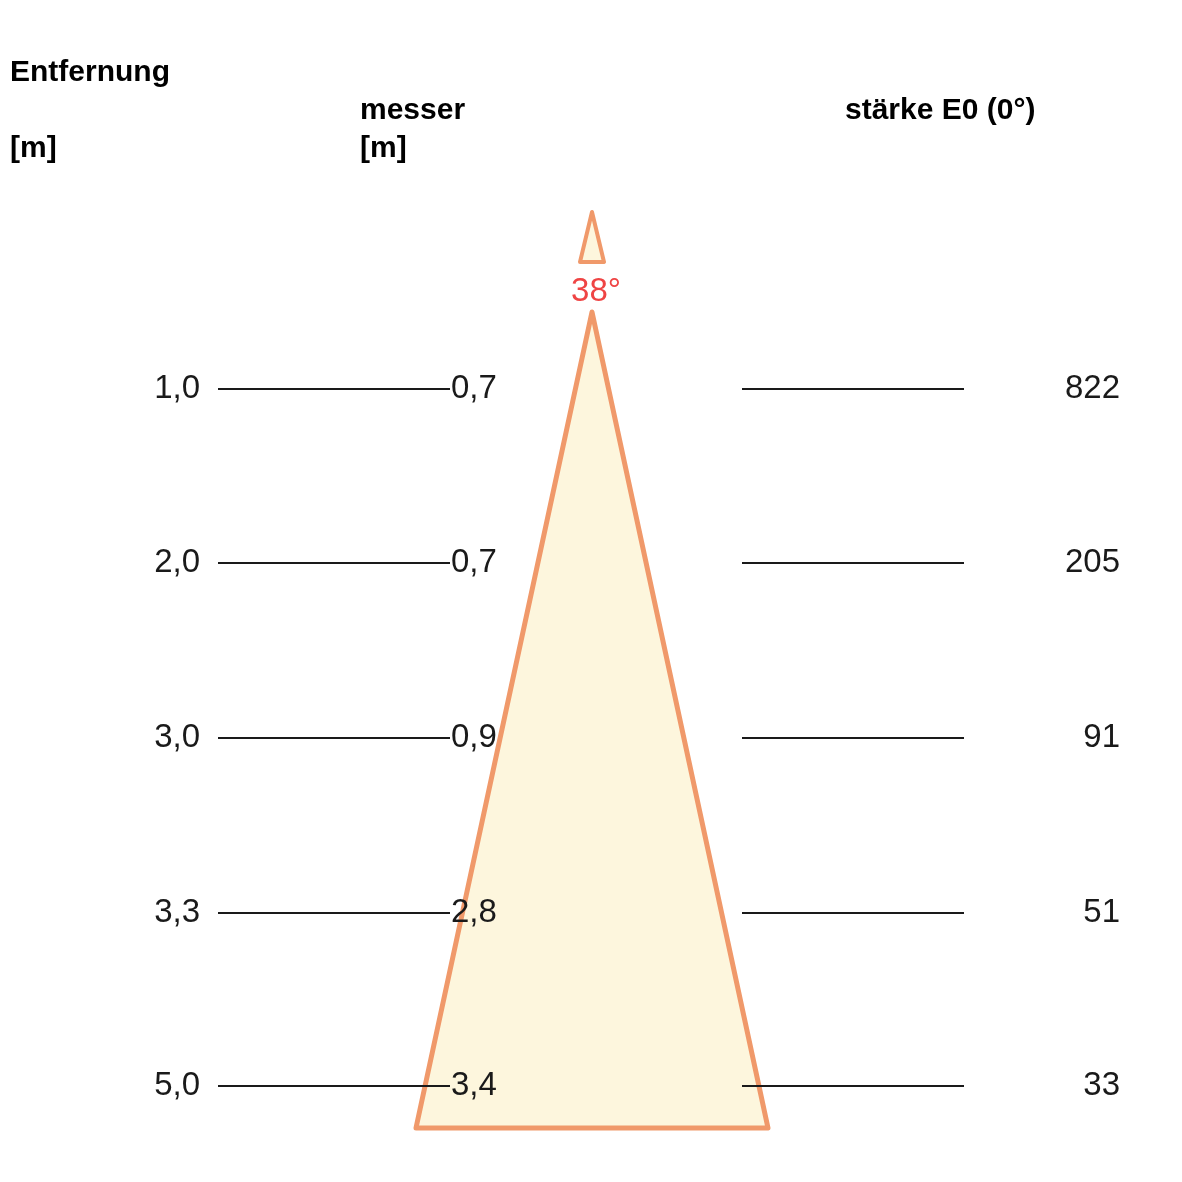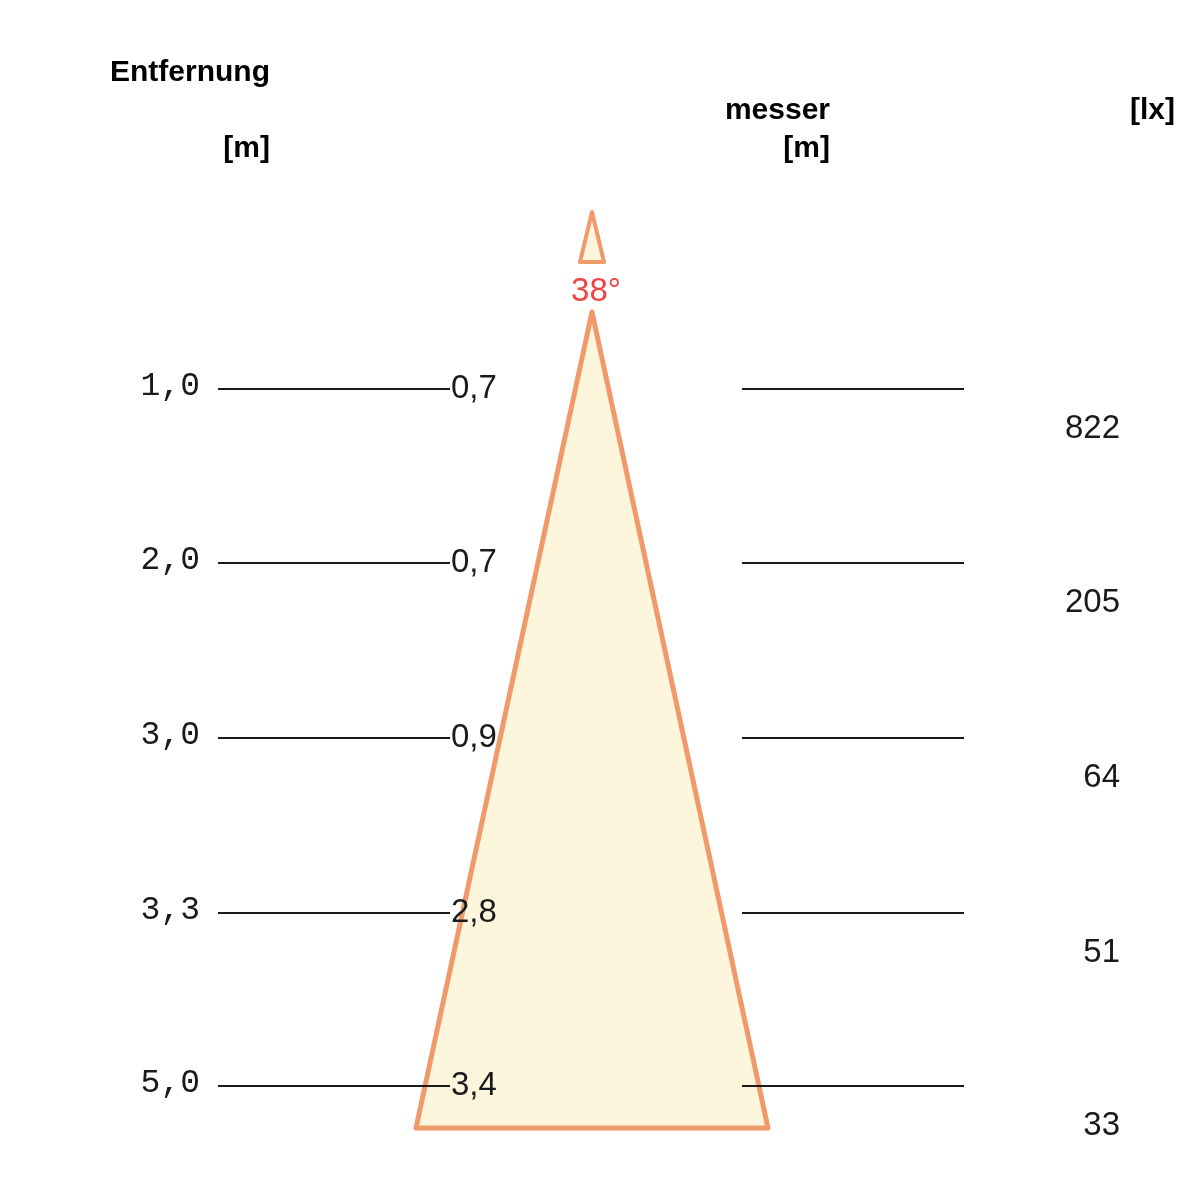--- a/index.html
+++ b/index.html
@@ -16,21 +16,21 @@
     color: #1a1a1a;
     overflow: hidden;
   }
 
   
   .col-header {
     position: absolute;
     font-weight: bold;
     font-size: 30px;
     line-height: 38px;
-    text-align: right;
+    text-align: left;
     color: #000000;
   }
   #hdr-left  { left: 10px;  top: 52px;  width: 260px; }
   #hdr-mid   { left: 360px; top: 52px;  width: 470px; }
   #hdr-right { left: 845px; top: 52px;  width: 330px; }
 
   .hdr-unit {
     font-weight: bold;
     font-size: 30px;
     line-height: 38px;
@@ -66,34 +66,32 @@
     position: absolute;
     font-size: 33px;
     line-height: 33px;
     color: #1a1a1a;
   }
   .cell-dist {
     left: 10px;
     width: 190px;
     text-align: right;
     top: -18px;
-    font-family: Liberation Mono, monospace;
   }
   .cell-diam {
     left: 451px;
     width: 290px;
     text-align: left;
     top: -18px;
   }
   .cell-lux {
     left: 965px;
     width: 155px;
     text-align: right;
     top: -18px;
-    margin-top: 40px;
   }
 
   
   #angle-label {
     position: absolute;
     left: 451px;
     top: 273px;
     width: 290px;
     text-align: center;
     font-size: 33px;
@@ -119,21 +117,21 @@
   </div>
 
   <div class="col-header" id="hdr-mid">
     <br>
     <span>messer</span>
     <span class="hdr-unit">[m]</span>
   </div>
 
   <div class="col-header" id="hdr-right">
     <br>
-    <span class="hdr-unit">[lx]</span>
+    <span>stärke E0 (0°)</span>
   </div>
 
   <div id="angle-label">38°</div>
 
   <div class="row" style="top:388px;">
     <div class="rule-left"></div>
     <div class="rule-right"></div>
     <div class="cell cell-dist">1,0</div>
     <div class="cell cell-diam">0,7</div>
     <div class="cell cell-lux">822</div>
@@ -145,21 +143,21 @@
     <div class="cell cell-dist">2,0</div>
     <div class="cell cell-diam">0,7</div>
     <div class="cell cell-lux">205</div>
   </div>
 
   <div class="row" style="top:737px;">
     <div class="rule-left"></div>
     <div class="rule-right"></div>
     <div class="cell cell-dist">3,0</div>
     <div class="cell cell-diam">0,9</div>
-    <div class="cell cell-lux">64</div>
+    <div class="cell cell-lux">91</div>
   </div>
 
   <div class="row" style="top:912px;">
     <div class="rule-left"></div>
     <div class="rule-right"></div>
     <div class="cell cell-dist">3,3</div>
     <div class="cell cell-diam">2,8</div>
     <div class="cell cell-lux">51</div>
   </div>
 

